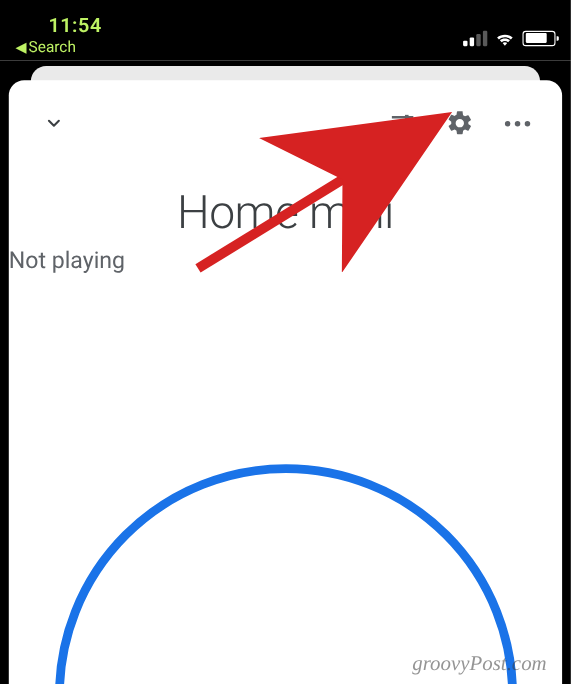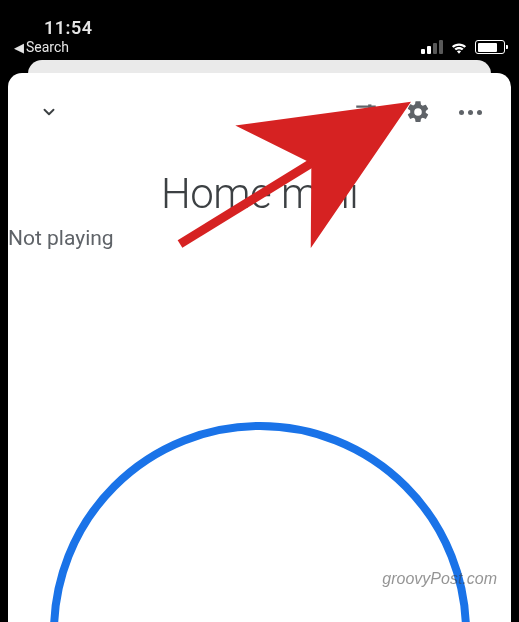--- a/index.html
+++ b/index.html
@@ -7,23 +7,23 @@
       width: 519px;
       height: 622px;
       background: #f0f0f0;
       font-family: -apple-system, BlinkMacSystemFont, "Segoe UI", Roboto, Arial, sans-serif;
       position: relative;
       overflow: hidden;
     }
     .status-bar {
       height: 55px;
       background: #000;
-      color: #e5e5e5;
-      display: flex;
-      align-items: flex-end;
+      color: #bef264;
+      display: flex;
+      align-items: center;
       padding: 8px 14px 0 14px;
       justify-content: space-between;
       position: relative;
     }
     .status-left {
       display: flex;
       flex-direction: column;
       gap: 2px;
     }
     .status-time {
@@ -186,25 +186,25 @@
       position: absolute;
       top: 94px;
       left: 140px;
       width: 290px;
       height: 170px;
       pointer-events: none;
       z-index: 50;
     }
     .watermark {
       position: absolute;
-      bottom: 34px;
+      bottom: 7px;
       right: 22px;
-      font-family: Liberation Sans, sans-serif;
+      font-family: Liberation Serif, serif;
       font-style: italic;
-      font-size: 16px;
+      font-size: 19px;
       color: rgba(60,60,60,0.55);
       z-index: 40;
     }
   </style>
 </head>
 <body>
 
 <div class="status-bar">
   <div class="status-left">
     <div class="status-time">11:54</div>

